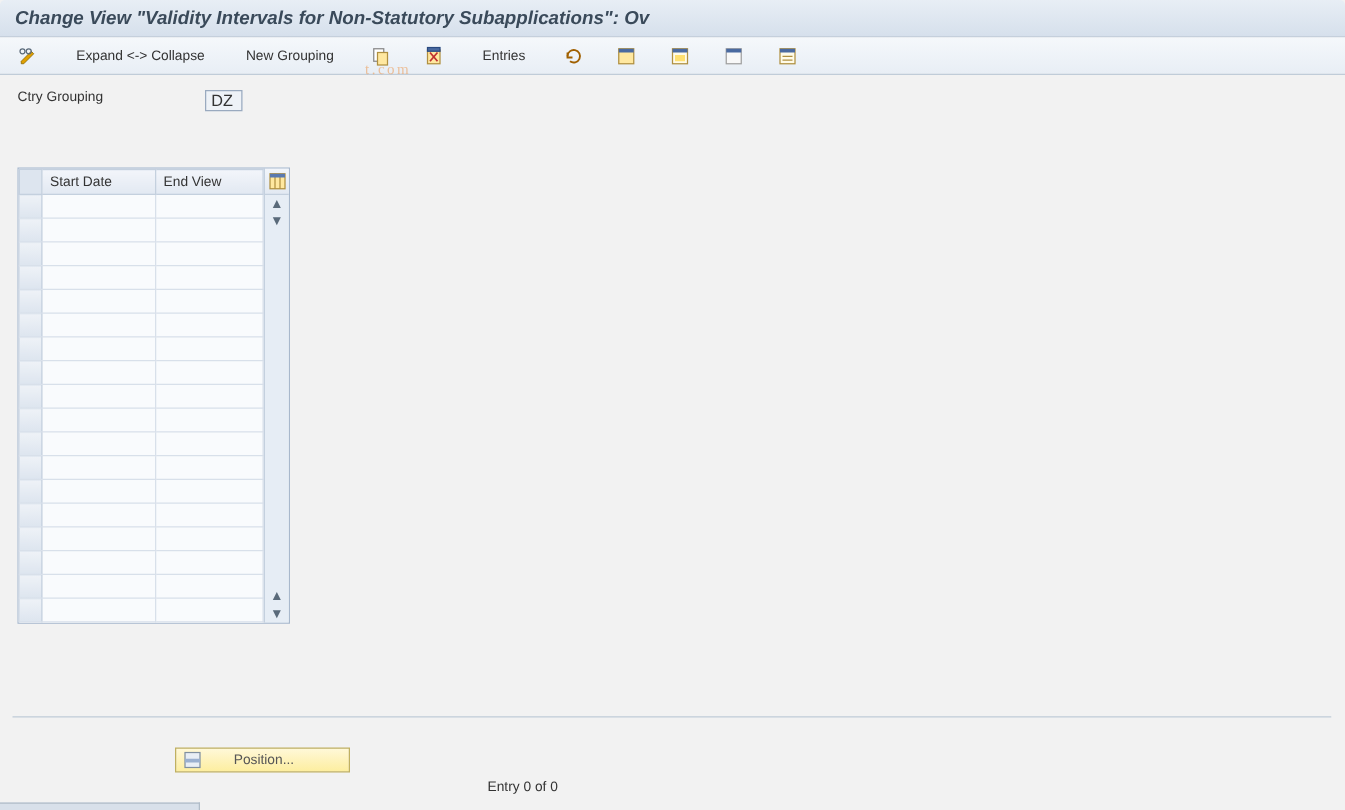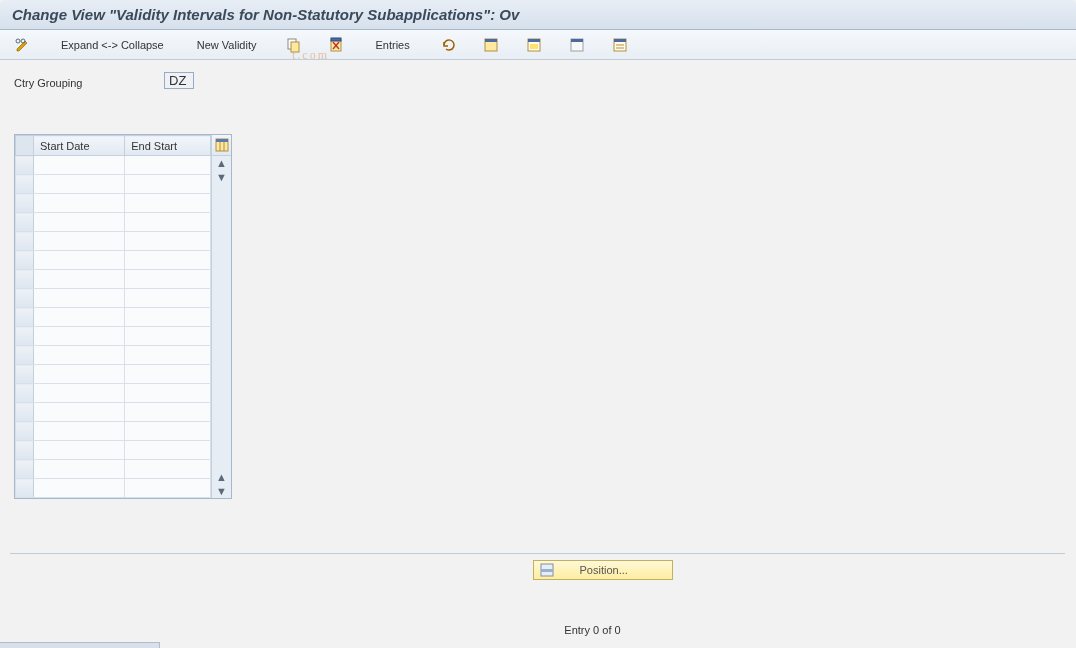--- a/index.html
+++ b/index.html
@@ -46,21 +46,21 @@
       width: 16px; height: 16px;
       display: inline-flex; align-items: center; justify-content: center;
       margin: 0 1px;
     }
     .pencil-icon svg { width:16px; height:16px; }
     .content-area {
       padding: 12px 14px;
     }
     .form-row {
       display: flex;
-      align-items: flex-end;
+      align-items: flex-start;
       margin-bottom: 4px;
     }
     .form-label {
       width: 150px;
       color: #333;
     }
     .form-value {
       border: 1px solid #9aaabf;
       background: #eef2f7;
       padding: 1px 4px;
@@ -133,21 +133,20 @@
     .scroll-track { flex:1; }
     .footer-bar {
       position: absolute;
       left: 10px;
       width: 1055px;
       bottom: 12px;
       display: flex;
       align-items: center;
       border-top: 1px solid #c0ccd8;
       padding-top: 6px;
-      flex-direction: column;
     }
     .position-btn {
       margin-left: 130px;
       width: 140px;
       height: 20px;
       background: linear-gradient(to bottom, #fff8d8, #fdeea0);
       border: 1px solid #c0b060;
       display: flex;
       align-items: center;
       padding: 0 6px;
@@ -188,21 +187,21 @@
   <span class="toolbar-item">
     <span class="tb-icon pencil-icon">
       <svg viewBox="0 0 16 16">
           <path d="M2 12 L10 4 L12 6 L4 14 L2 14 Z" fill="#e0a000" stroke="#806000" stroke-width="0.6"></path>
           <circle cx="3" cy="4" r="2" fill="none" stroke="#5a6a7a" stroke-width="1"></circle>
           <circle cx="8" cy="4" r="2" fill="none" stroke="#5a6a7a" stroke-width="1"></circle>
         </svg>
     </span>
   </span>
   <span class="toolbar-item text">Expand &lt;-&gt; Collapse</span>
-  <span class="toolbar-item text">New Validity</span>
+  <span class="toolbar-item text">New Grouping</span>
   <span class="toolbar-item">
     <span class="tb-icon">
       <svg viewBox="0 0 16 16">
           <rect x="2" y="2" width="8" height="10" fill="#fff" stroke="#888"></rect>
           <rect x="5" y="5" width="8" height="10" fill="#ffe8a0" stroke="#b09040"></rect>
         </svg>
     </span>
   </span>
   <span class="toolbar-item">
     <span class="tb-icon">
@@ -268,21 +267,21 @@
     <span class="form-value">DZ</span>
   </div>
 
   <div class="table-wrap">
     <div class="table-inner">
       <table>
         <thead>
           <tr>
             <th class="rowsel-h"></th>
             <th>Start Date</th>
-            <th>End Start</th>
+            <th>End View</th>
           </tr>
         </thead>
         <tbody id="tbody">
             <tr>
               <td class="rowsel"></td>
               <td></td>
               <td></td>
             </tr>
             <tr>
               <td class="rowsel"></td>

